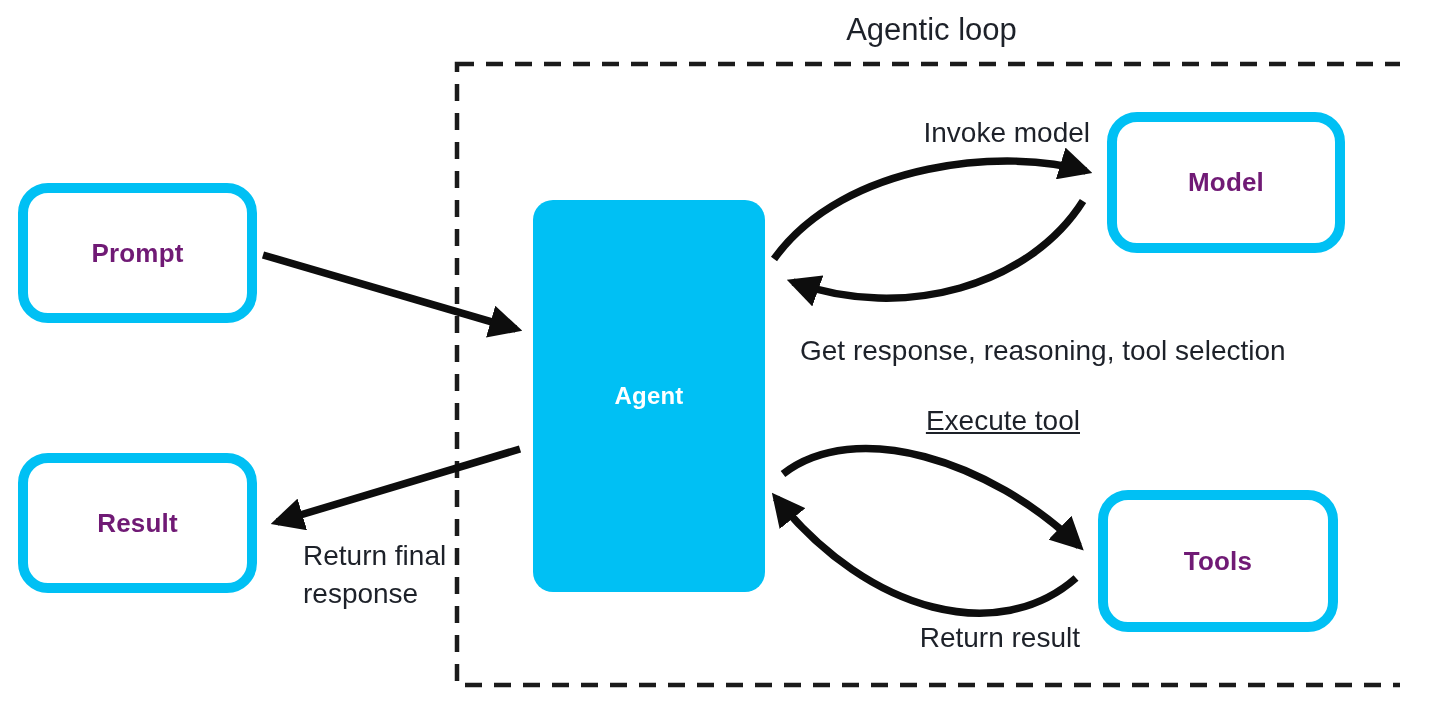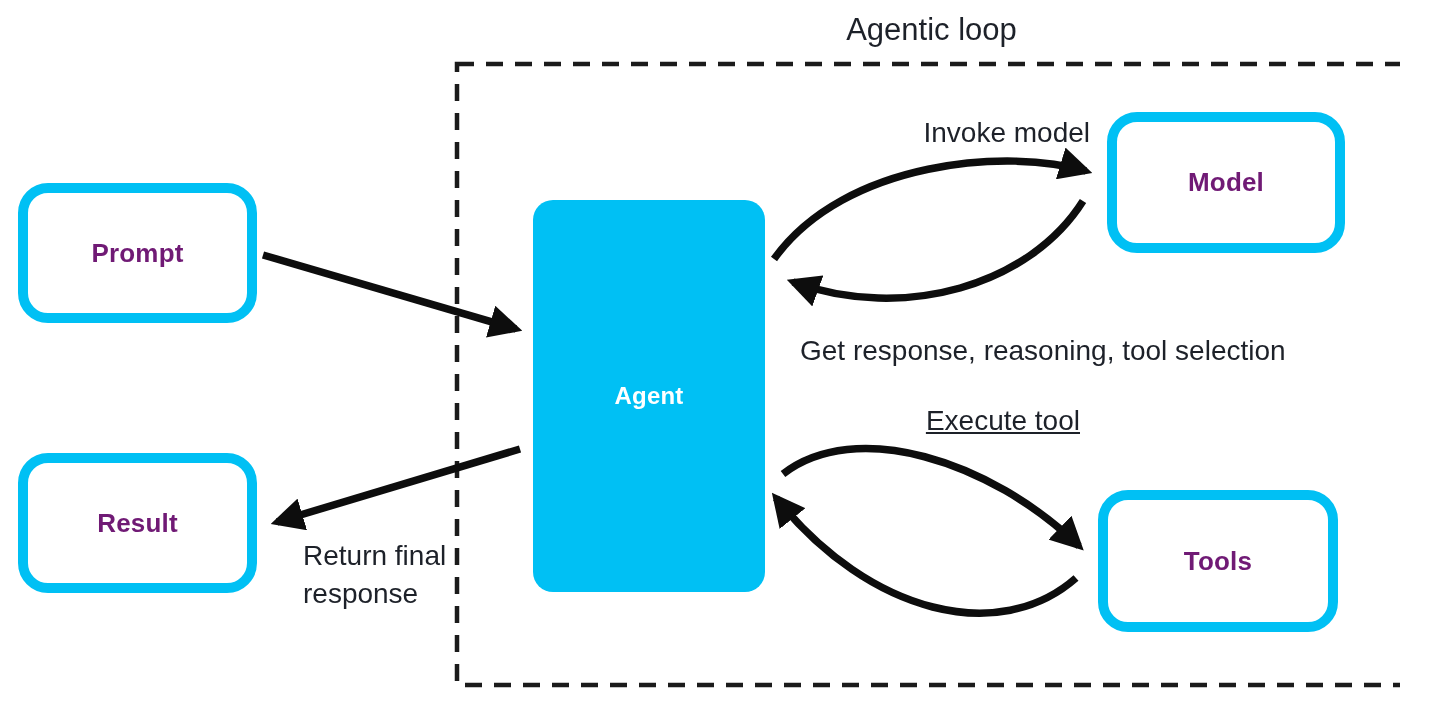--- a/index.html
+++ b/index.html
@@ -116,14 +116,15 @@
 
 
   <div class="label wrap return-final">Return final response</div>
 
   <div class="label center invoke-model">Invoke model</div>
 
   <div class="label get-response">Get response, reasoning, tool selection</div>
 
   <div class="label center execute-tool">Execute tool</div>
 
+  <div class="label center return-result">Return result</div>
 
 </div>
 
 </body></html>

